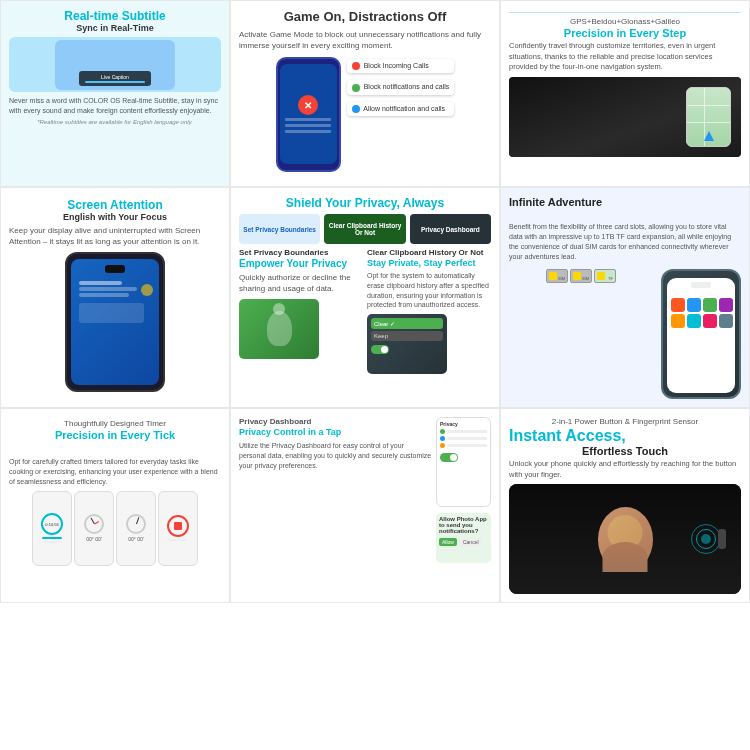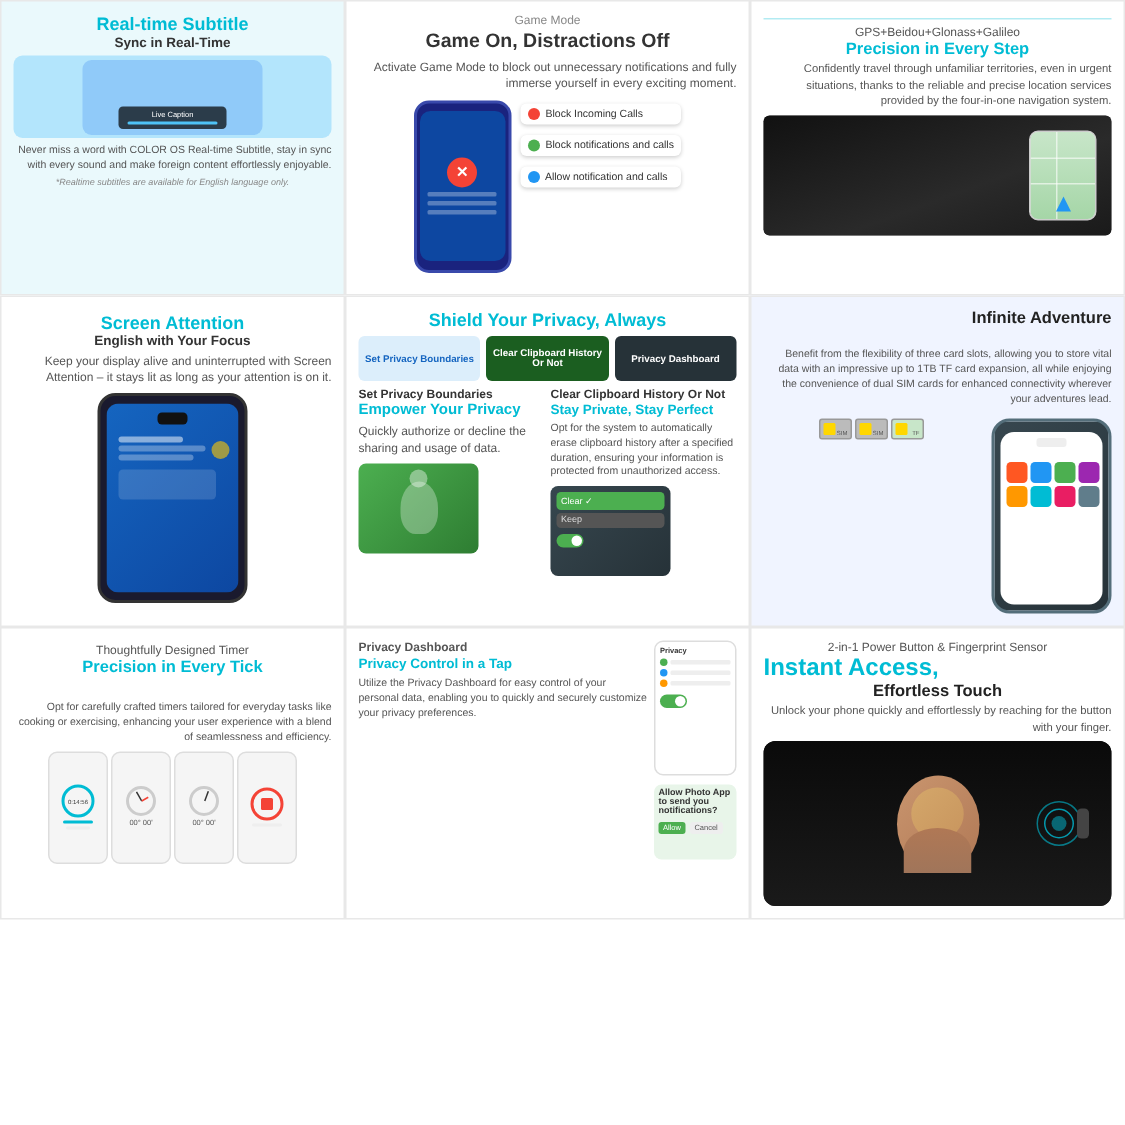--- a/index.html
+++ b/index.html
@@ -21,21 +21,21 @@
       border: 0.5px solid #e8e8e8;
       padding: 8px;
       overflow: hidden;
       position: relative;
     }
 
     
     .feature-title-cyan { color: #00bcd4; font-weight: 700; font-size: 11px; text-align: center; }
     .big-title { color: #333; font-weight: 700; font-size: 12px; text-align: center; line-height: 1.3; }
     .big-title-cyan { color: #00bcd4; font-weight: 700; font-size: 13px; text-align: center; }
-    .body-text { color: #555; font-size: 8px; text-align: right; line-height: 1.4; }
+    .body-text { color: #555; font-size: 8px; text-align: left; line-height: 1.4; }
     .sub-cyan { color: #00bcd4; font-weight: 700; font-size: 10px; }
     .sub-dark { color: #222; font-weight: 700; font-size: 10px; }
     .highlight-title { color: #00bcd4; font-weight: 700; font-size: 13px; text-align: center; }
 
     
     .cell-realtime { grid-column: 1; grid-row: 1; background: #eaf9fc; }
     .cell-gamemode { grid-column: 2; grid-row: 1; background: #fff; }
     .cell-highlights { grid-column: 3; grid-row: 1; background: #fff; }
     .cell-screenattention { grid-column: 1; grid-row: 2; background: #fff; }
     .cell-privacy { grid-column: 2; grid-row: 2; background: #fff; }
@@ -444,21 +444,20 @@
             <div style="width:60px;height:2px;background:#4fc3f7;border-radius:1px;"></div>
           </div>
         </div>
       </div>
     </div>
     <div class="body-text" style="margin-top:3px;font-size:7px;">Never miss a word with COLOR OS Real-time Subtitle, stay in sync with every sound and make foreign content effortlessly enjoyable.</div>
     <div style="font-size:6px;color:#888;text-align:center;margin-top:3px;font-style:italic;">*Realtime subtitles are available for English language only.</div>
   </div>
 
   <div class="cell cell-gamemode">
-    <div class="section-tag">Game Mode</div>
     <div class="big-title" style="font-size:13px;">Game On, Distractions Off</div>
     <div class="body-text" style="margin:3px 0;">Activate Game Mode to block out unnecessary notifications and fully immerse yourself in every exciting moment.</div>
     <div class="game-phone-container">
       <div class="game-phone">
         <div class="game-screen">
           <div class="game-dnd-icon">✕</div>
           <div class="game-screen-bar"></div>
           <div class="game-screen-bar"></div>
           <div class="game-screen-bar"></div>
         </div>
@@ -477,21 +476,21 @@
           Allow notification and calls
         </div>
       </div>
     </div>
   </div>
 
   <div class="cell cell-highlights">
     <div class="cyan-divider"></div>
     <div class="section-tag" style="margin-top:4px;color:#555;">GPS+Beidou+Glonass+Galileo</div>
     <div class="sub-cyan" style="text-align:center;display:block;font-size:11px;margin-bottom:2px;">Precision in Every Step</div>
-    <div class="body-text" style="font-size:7.5px;">Confidently travel through unfamiliar territories, even in urgent situations, thanks to the reliable and precise location services provided by the four-in-one navigation system.</div>
+    <div class="body-text" style="font-size:7.5px;">Confidently travel through customize territories, even in urgent situations, thanks to the reliable and precise location services provided by the four-in-one navigation system.</div>
     <div class="car-image">
       <div style="width:100%;height:100%;background:linear-gradient(160deg,#111 0%,#2a2a2a 60%,#1a1a1a 100%);display:flex;align-items:center;justify-content:flex-end;padding-right:8px;border-radius:4px;">
         <div class="car-screen-mock">
           <div class="map-grid">
             <div class="map-line" style="top:30%;left:0;width:100%;height:1px;"></div>
             <div class="map-line" style="top:60%;left:0;width:100%;height:1px;"></div>
             <div class="map-line" style="top:0;left:40%;width:1px;height:100%;"></div>
             <div style="position:absolute;bottom:5px;left:50%;transform:translateX(-50%);width:0;height:0;border-left:5px solid transparent;border-right:5px solid transparent;border-bottom:10px solid #2196f3;"></div>
           </div>
         </div>
@@ -554,21 +553,21 @@
             <div style="background:#4caf50;border-radius:3px;padding:2px 3px;font-size:6px;color:#fff;">Clear ✓</div>
             <div style="background:#555;border-radius:3px;padding:2px 3px;font-size:6px;color:#ddd;">Keep</div>
             <div class="toggle-on" style="margin-top:2px;"></div>
           </div>
         </div>
       </div>
     </div>
   </div>
 
   <div class="cell cell-threecards">
-    <div class="sub-dark" style="text-align:right;display:block;font-size:11px;margin-bottom:14px;">Infinite Adventure</div>
+    <div class="sub-dark" style="text-align:left;display:block;font-size:11px;margin-bottom:14px;">Infinite Adventure</div>
     <div class="body-text" style="font-size:7px;margin-bottom:4px;">Benefit from the flexibility of three card slots, allowing you to store vital data with an impressive up to 1TB TF card expansion, all while enjoying the convenience of dual SIM cards for enhanced connectivity wherever your adventures lead.</div>
     <div style="display:flex;align-items:flex-start;gap:4px;">
       <div style="flex:1;">
         <div class="sim-cards">
           <div class="sim-card">
             <span style="position:absolute;bottom:1px;right:2px;font-size:4px;color:#555;">SIM</span>
           </div>
           <div class="sim-card">
             <span style="position:absolute;bottom:1px;right:2px;font-size:4px;color:#555;">SIM</span>
           </div>

